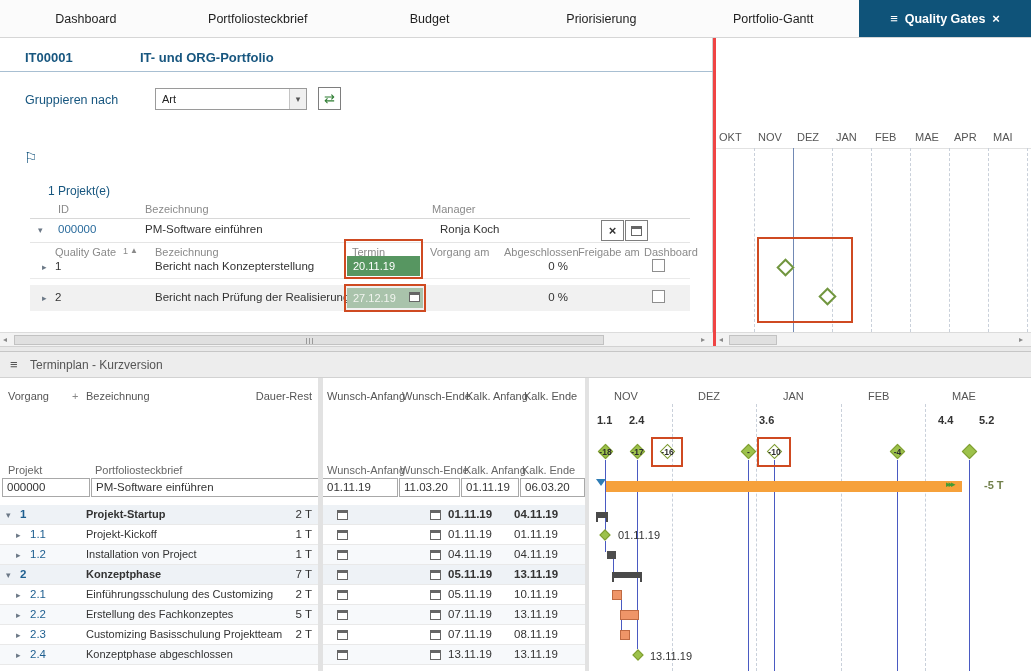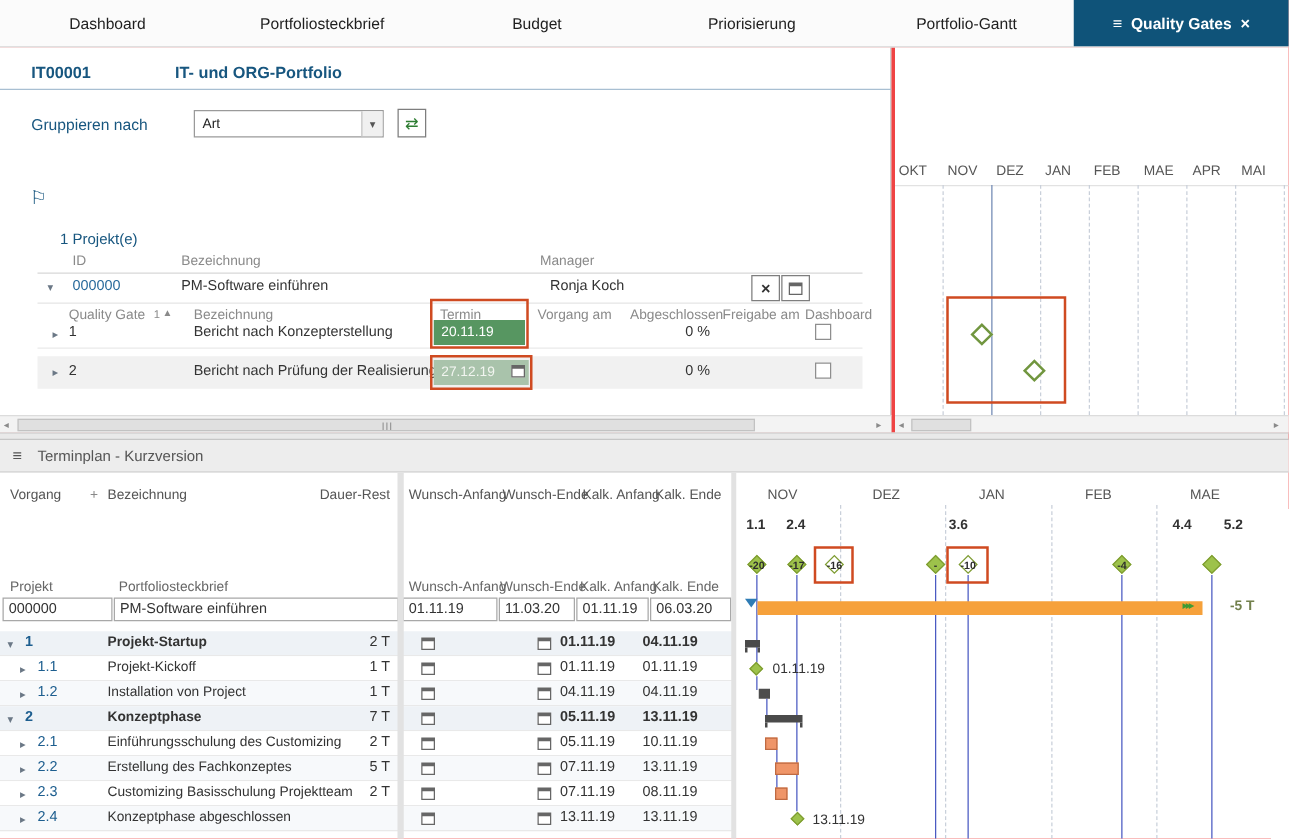--- a/index.html
+++ b/index.html
@@ -245,21 +245,21 @@
     <div class="vdrop" style="left:969px;top:108px;height:211px"></div>
 
     <span class="abs" style="left:597px;top:62px;font-size:11px;font-weight:bold">1.1</span>
     <span class="abs" style="left:629px;top:62px;font-size:11px;font-weight:bold">2.4</span>
     <span class="abs" style="left:759px;top:62px;font-size:11px;font-weight:bold">3.6</span>
     <span class="abs" style="left:938px;top:62px;font-size:11px;font-weight:bold">4.4</span>
     <span class="abs" style="left:979px;top:62px;font-size:11px;font-weight:bold">5.2</span>
 
     <div class="dia" style="left:598px;top:92px">
         <i class="sq"></i>
-        <b class="lb">-20</b>
+        <b class="lb">-18</b>
       </div>
     <div class="dia" style="left:630px;top:92px">
         <i class="sq"></i>
         <b class="lb">-17</b>
       </div>
     <div class="dia outline" style="left:660px;top:92px">
         <i class="sq"></i>
         <b class="lb">-16</b>
       </div>
     <div class="dia" style="left:741px;top:92px">

